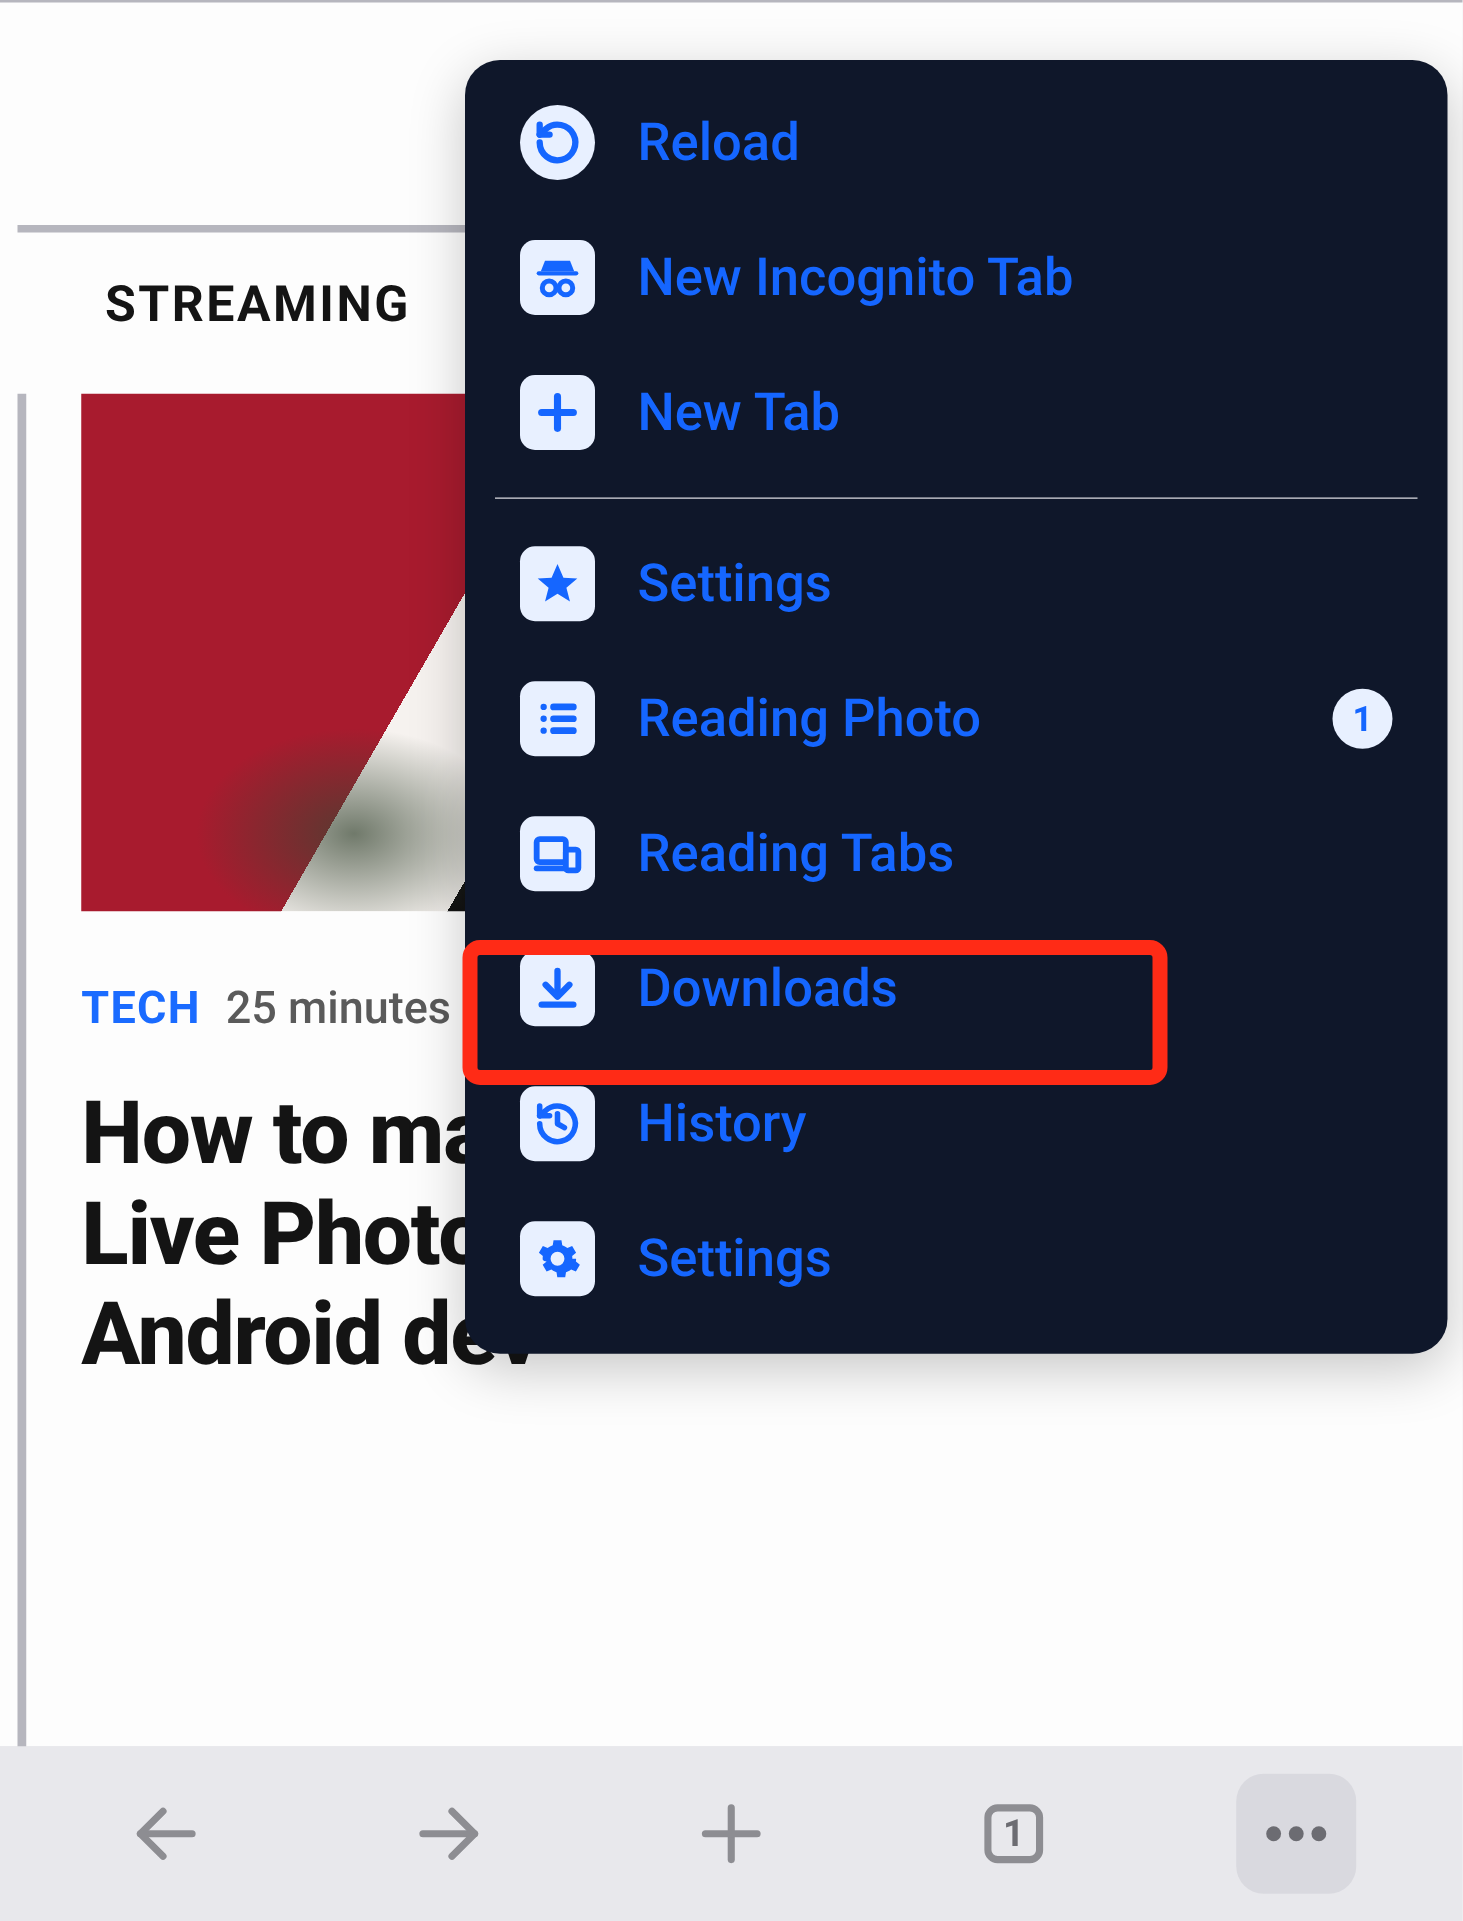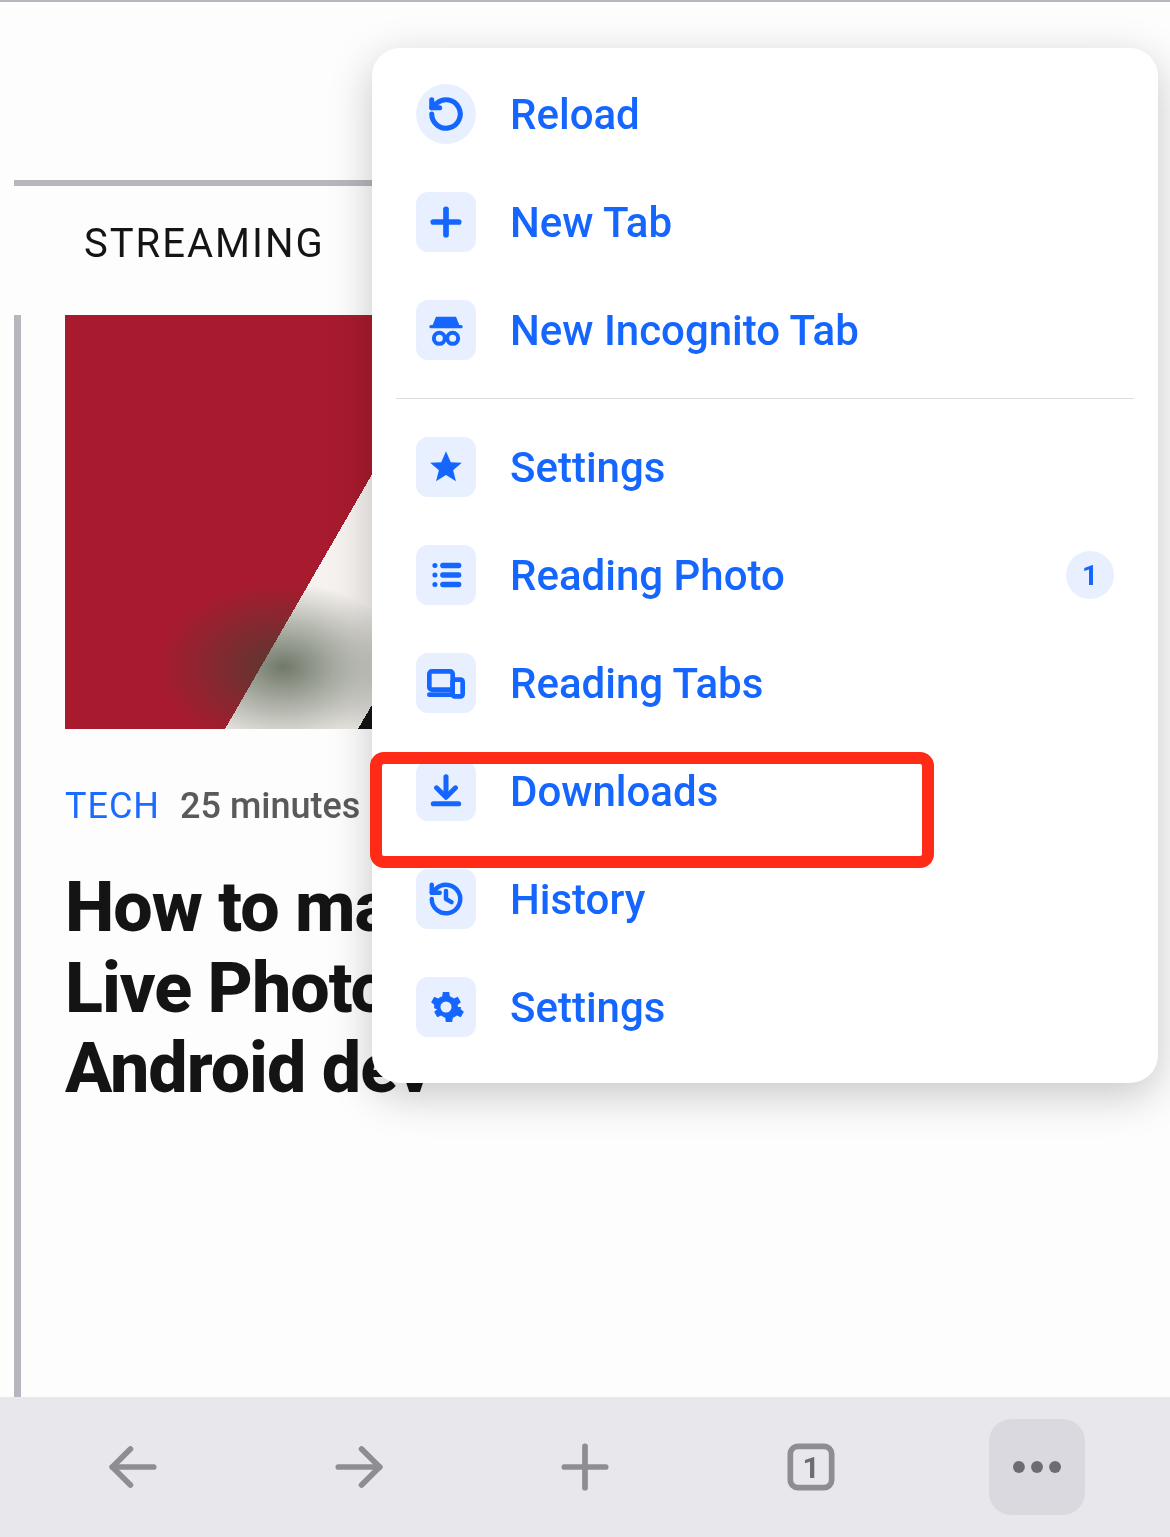--- a/index.html
+++ b/index.html
@@ -30,21 +30,21 @@
       height: 120px;
       border-top: 6px solid #b6b6be;
       background: #fdfdfd;
       display: flex;
       align-items: center;
       gap: 80px;
       padding-left: 70px;
     }
 
     .tab-bar-item {
-      font-weight: 400;
+      font-weight: 700;
       font-size: 40px;
       letter-spacing: 2px;
       color: #141414;
     }
 
     .article {
       position: absolute;
       top: 315px;
       left: 65px;
       right: 14px;
@@ -75,21 +75,21 @@
       background: #b6b6be;
     }
 
     .article-meta {
       margin-top: 56px;
       display: flex;
       align-items: baseline;
       gap: 20px;
     }
     .meta-category {
-      font-weight: 400;
+      font-weight: 700;
       font-size: 36px;
       letter-spacing: 1px;
       color: #1a6bff;
       text-align: center;
     }
     .meta-time {
       font-size: 36px;
       font-weight: 500;
       color: #5a5a5a;
     }
@@ -133,21 +133,21 @@
       font-weight: 700;
       color: #6c6c72;
     }
 
     
     .menu {
       position: absolute;
       top: 48px;
       right: 12px;
       width: 786px;
-      background: #ffffff;
+      background: #0f172a;
       border-radius: 28px;
       box-shadow: 0 12px 44px rgba(0,0,0,0.22);
       padding: 12px 0 22px;
     }
     .menu-item {
       display: flex;
       align-items: center;
       padding: 24px 44px;
       gap: 34px;
       position: relative;
@@ -265,39 +265,39 @@
       <svg width="38" height="38" viewBox="0 0 24 24" fill="none" stroke="currentColor" stroke-width="3.2" stroke-linecap="round" stroke-linejoin="round">
           <path d="M3 12a9 9 0 1 0 3.2-6.9L3 8"></path>
           <polyline points="3 3 3 8 8 8"></polyline>
         </svg>
     </div>
     <span class="menu-label">Reload</span>
   </div>
 
   <div class="menu-item">
     <div class="menu-icon-wrap">
-      <svg width="38" height="38" viewBox="0 0 24 24" fill="none" stroke="currentColor" stroke-width="3.6" stroke-linecap="round">
-          <line x1="12" y1="4" x2="12" y2="20"></line>
-          <line x1="4" y1="12" x2="20" y2="12"></line>
-        </svg>
-    </div>
-    <span class="menu-label">New Tab</span>
-  </div>
-
-  <div class="menu-item">
-    <div class="menu-icon-wrap">
       <svg width="40" height="40" viewBox="0 0 24 24" fill="currentColor">
           <path d="M4 9l2-5h12l2 5H4z"></path>
           <rect x="2" y="9" width="20" height="2" rx="1"></rect>
           <circle cx="8" cy="17" r="3.3" fill="none" stroke="currentColor" stroke-width="2.4"></circle>
           <circle cx="16" cy="17" r="3.3" fill="none" stroke="currentColor" stroke-width="2.4"></circle>
           <path d="M11 17h2" stroke="currentColor" stroke-width="2.4"></path>
         </svg>
     </div>
     <span class="menu-label">New Incognito Tab</span>
+  </div>
+
+  <div class="menu-item">
+    <div class="menu-icon-wrap">
+      <svg width="38" height="38" viewBox="0 0 24 24" fill="none" stroke="currentColor" stroke-width="3.6" stroke-linecap="round">
+          <line x1="12" y1="4" x2="12" y2="20"></line>
+          <line x1="4" y1="12" x2="20" y2="12"></line>
+        </svg>
+    </div>
+    <span class="menu-label">New Tab</span>
   </div>
 
   <div class="menu-divider"></div>
 
   <div class="menu-item">
     <div class="menu-icon-wrap">
       <svg width="38" height="38" viewBox="0 0 24 24" fill="currentColor">
           <polygon points="12 2 15 9 22 9.3 16.5 14 18.3 21 12 17 5.7 21 7.5 14 2 9.3 9 9"></polygon>
         </svg>
     </div>

